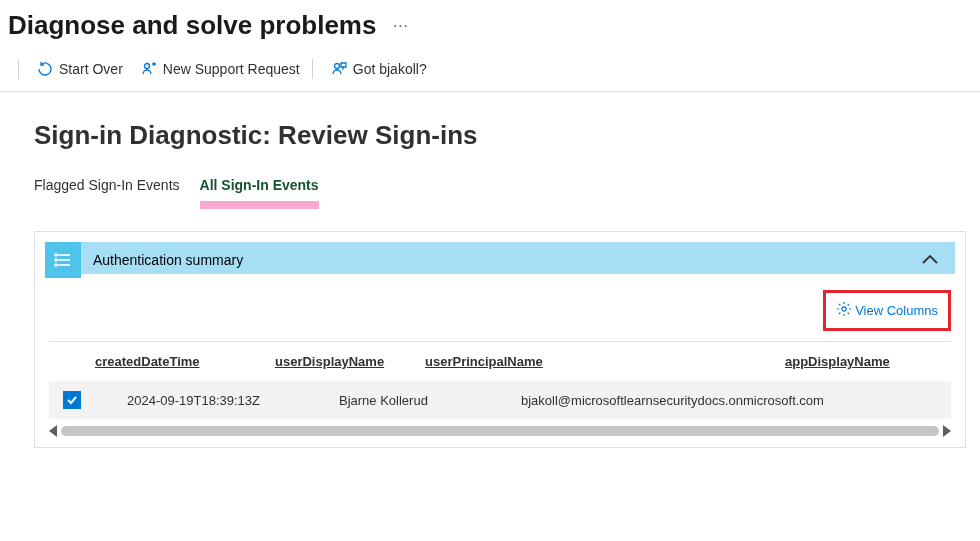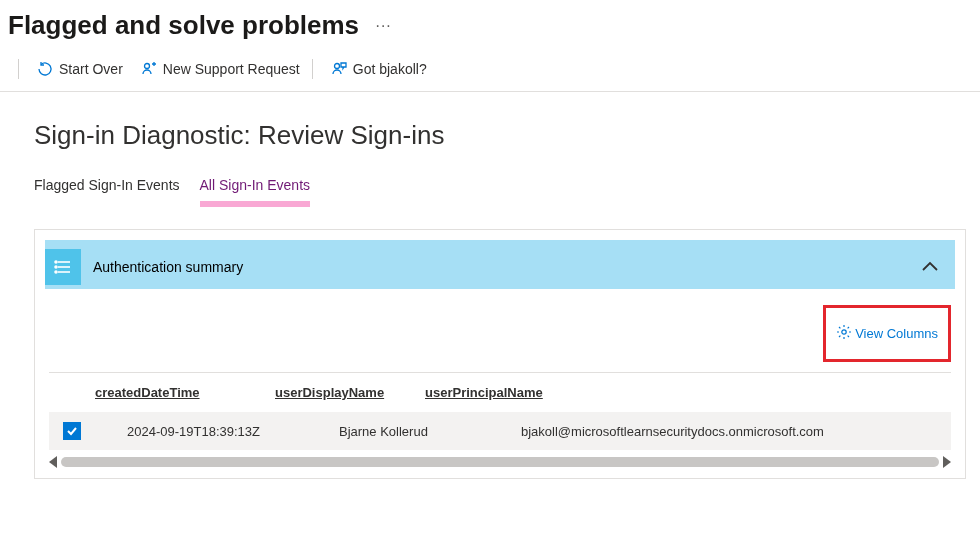--- a/index.html
+++ b/index.html
@@ -46,52 +46,52 @@
     gap: 6px;
     font-size: 14px;
     color: #323130;
     cursor: pointer;
     padding: 2px 6px;
   }
   .tb-icon { width: 16px; height: 16px; display: inline-block; }
   .tb-icon svg { width: 16px; height: 16px; }
   .subtitle {
     font-size: 26px;
-    font-weight: 400;
+    font-weight: 700;
     color: #323130;
     padding: 28px 0 8px 34px;
   }
   .tabs {
     display: flex;
     gap: 20px;
     padding: 18px 0 0 34px;
     border-bottom: none;
   }
   .tab {
     font-size: 14px;
     color: #323130;
     padding-bottom: 8px;
     cursor: pointer;
     border-bottom: 3px solid transparent;
   }
   .tab.active {
-    border-bottom: 6px solid #f9a8d4;
-    color: #701a75;
-    font-weight: 400;
+    border-bottom: 8px solid #f9a8d4;
+    color: #14532d;
+    font-weight: 700;
   }
   .panel {
     margin: 22px 14px 0 34px;
     border: 1px solid #e1dfdd;
     background: #fff;
   }
   .auth-header {
     display: flex;
     align-items: center;
     background: #a6dff5;
-    height: 49px;
+    height: 32px;
     padding: 4px 14px 0 0;
     margin: 10px 10px 0 10px;
     cursor: pointer;
   }
   .auth-icon-box {
     width: 36px;
     height: 36px;
     background: #4fc3ea;
     display: flex;
     align-items: center;
@@ -111,21 +111,21 @@
     padding: 16px 14px 10px 14px;
   }
   .view-cols {
     display: flex;
     align-items: center;
     gap: 3px;
     color: #0078d4;
     font-size: 13px;
     cursor: pointer;
     border: 3px solid #e3262d;
-    padding: 16px 10px;
+    padding: 8px 10px;
   }
   .view-cols svg { width: 16px; height: 16px; }
   .table-wrap {
     padding: 0 14px 2px 14px;
   }
   .tbl-head, .tbl-row {
     display: grid;
     grid-template-columns: 46px 180px 150px 360px 1fr;
     align-items: center;
     font-size: 13px;
@@ -174,21 +174,21 @@
     flex: 1;
     height: 10px;
     background: #c8c6c4;
     border-radius: 5px;
   }
 </style>
 </head>
 <body>
 
 <div class="header-row">
-  <div class="page-title">Flagged and solve problems</div>
+  <div class="page-title">Diagnose and solve problems</div>
   <div class="ellipsis">···</div>
 </div>
 
 <div class="toolbar">
   <span class="tb-sep"></span>
   <div class="tb-item">
     <span class="tb-icon">
       <svg viewBox="0 0 16 16" fill="none" stroke="#0078d4" stroke-width="1.3">
         <path d="M2 8a6 6 0 1 0 2-4.5"></path>
           <path d="M4 1v3h3"></path>
@@ -257,20 +257,21 @@
       <span>View Columns</span>
     </div>
   </div>
 
   <div class="table-wrap">
     <div class="tbl-head">
       <div></div>
       <div class="cell">createdDateTime</div>
       <div class="cell">userDisplayName</div>
       <div class="cell">userPrincipalName</div>
+      <div class="cell">appDisplayName</div>
     </div>
     <div class="tbl-row">
       <div class="chk">
         <span class="chk-box">
           <svg viewBox="0 0 12 12" fill="none" stroke="#fff" stroke-width="2">
             <polyline points="2,6 5,9 10,3"></polyline>
           </svg>
         </span>
       </div>
       <div class="cell">2024-09-19T18:39:13Z</div>

